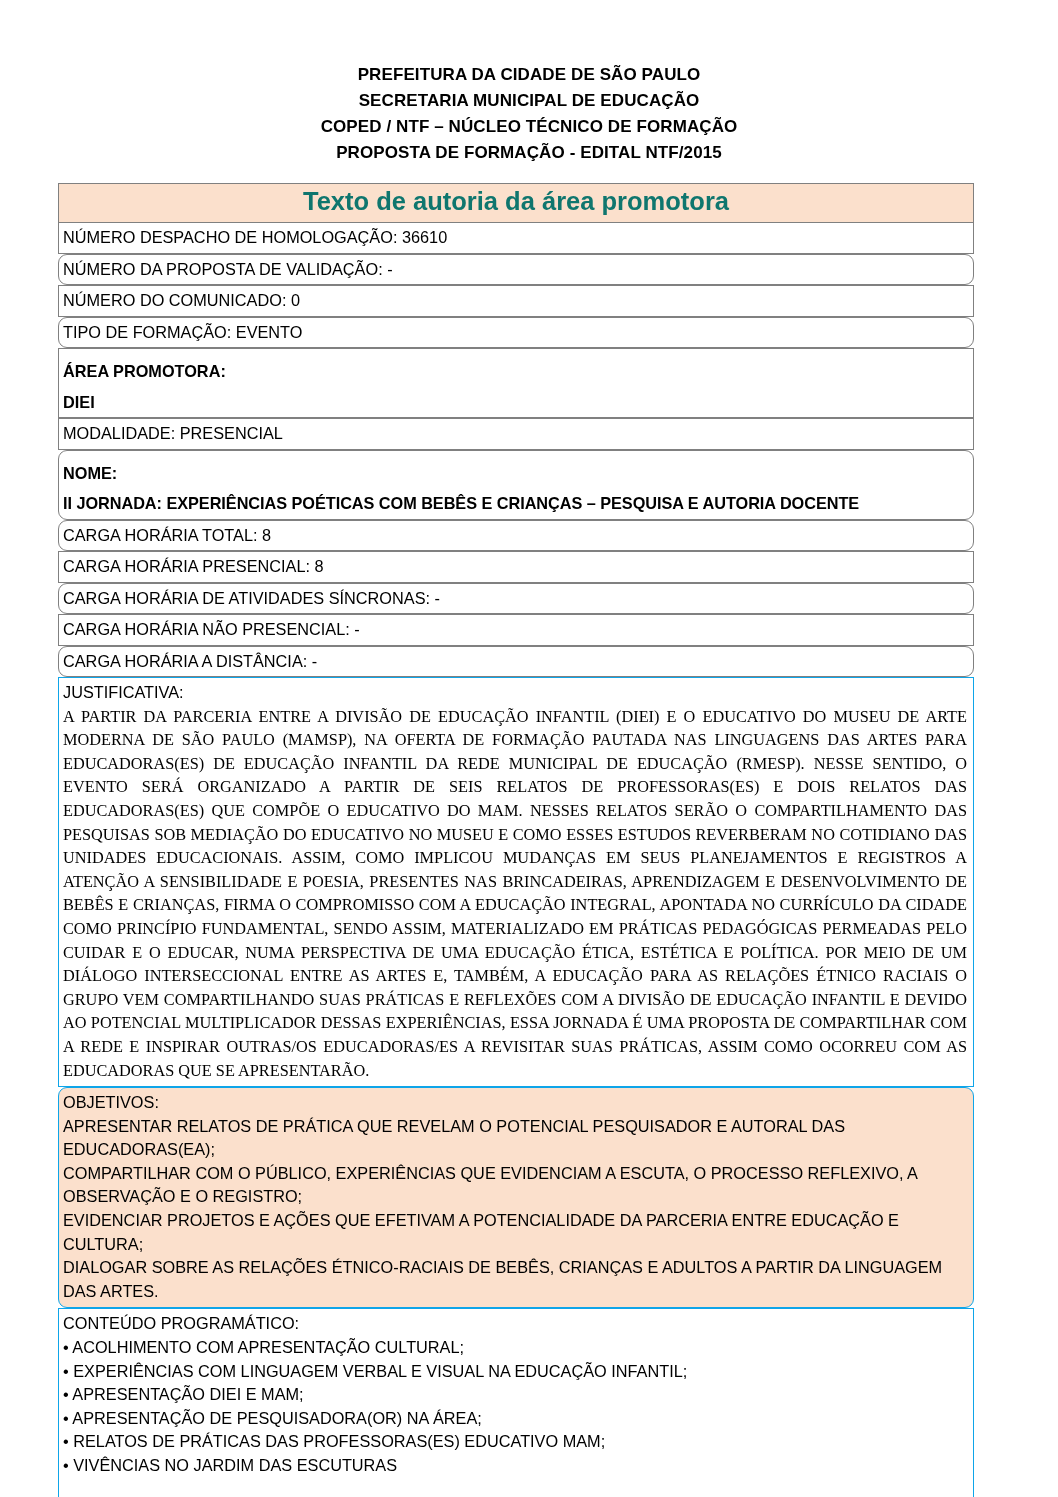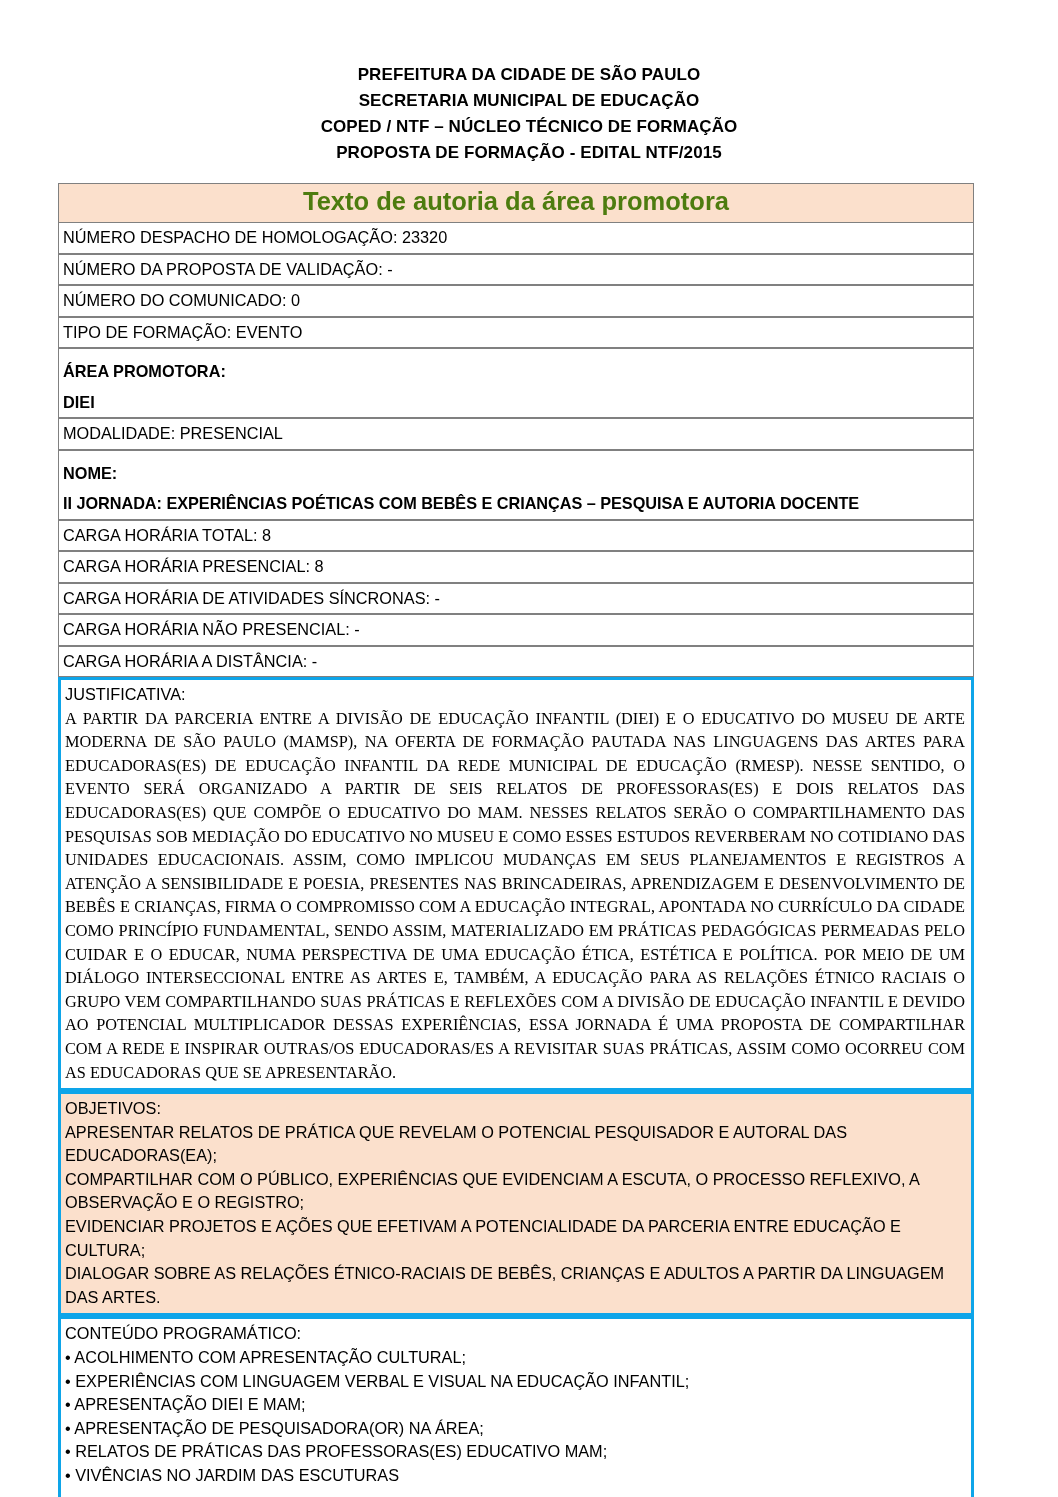--- a/index.html
+++ b/index.html
@@ -49,40 +49,41 @@
     border: 1px solid #808080;
     padding: 3px 4px 4px 4px;
     font-size: 16.3px;
     line-height: 22.5px;
     vertical-align: top;
     background: #ffffff;
   }
   .shaded > .row-cell,
   td.shaded {
     background: #FBE0CC;
+    border-radius: 9px;
   }
   .banner-cell {
     border: 1px solid #808080;
     border-bottom: none;
     background: #FBE0CC;
     text-align: center;
     padding: 2px 4px 6px 4px;
   }
   .banner-text {
-    color: #4d7c0f;
+    color: #0f766e;
     font-weight: bold;
     font-size: 25.5px;
     line-height: 30px;
   }
   .bold-line {
     font-weight: bold;
     margin-top: 8px;
   }
   .block-cell {
-    border: 3px solid #0ea5e9;
+    border: 1px solid #0ea5e9;
     padding: 3px 6px 4px 4px;
     font-size: 16.3px;
     line-height: 23.6px;
     vertical-align: top;
     background: #ffffff;
   }
   .block-cell p {
     margin: 0;
   }
   .just-body {
@@ -111,21 +112,21 @@
   <table class="form-table">
     <tbody>
 
       <tr>
         <td class="banner-cell">
           <div class="banner-text">Texto de autoria da área promotora</div>
         </td>
       </tr>
 
       <tr>
-        <td class="row-cell">NÚMERO DESPACHO DE HOMOLOGAÇÃO:  23320</td>
+        <td class="row-cell">NÚMERO DESPACHO DE HOMOLOGAÇÃO:  36610</td>
       </tr>
       <tr>
         <td class="row-cell shaded">NÚMERO DA PROPOSTA DE VALIDAÇÃO:  -</td>
       </tr>
       <tr>
         <td class="row-cell">NÚMERO DO COMUNICADO:  0</td>
       </tr>
       <tr>
         <td class="row-cell shaded">TIPO DE FORMAÇÃO: EVENTO</td>
       </tr>

